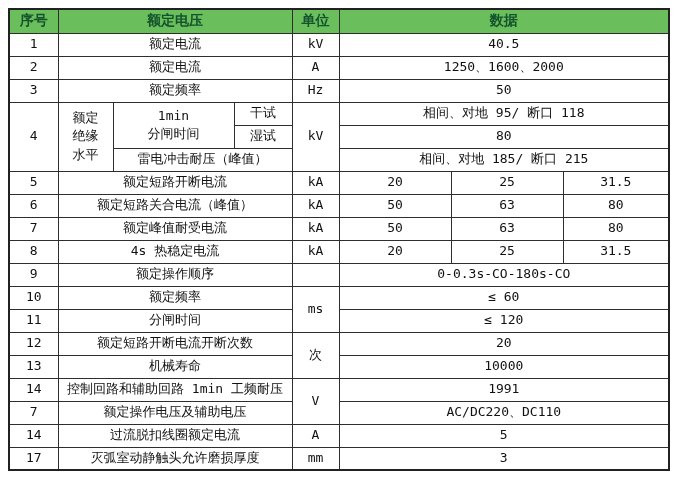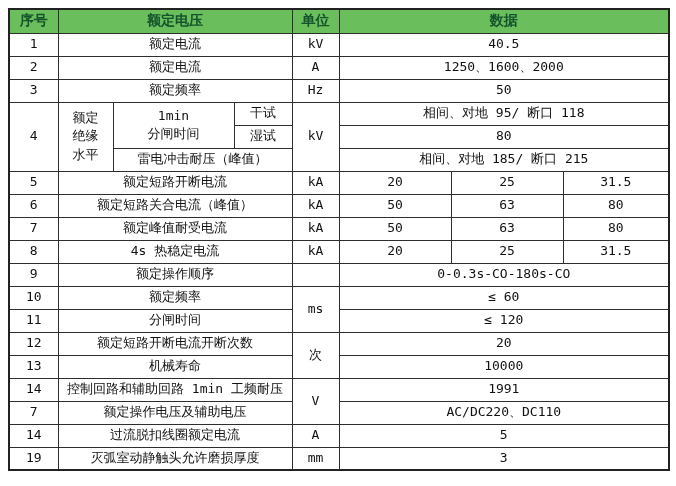--- a/index.html
+++ b/index.html
@@ -184,20 +184,20 @@
         <td colspan="3">额定操作电压及辅助电压</td>
         <td colspan="3">AC/DC220、DC110</td>
       </tr>
       <tr>
         <td>14</td>
         <td colspan="3">过流脱扣线圈额定电流</td>
         <td>A</td>
         <td colspan="3">5</td>
       </tr>
       <tr>
-        <td>19</td>
+        <td>17</td>
         <td colspan="3">灭弧室动静触头允许磨损厚度</td>
         <td>mm</td>
         <td colspan="3">3</td>
       </tr>
     </tbody>
   </table>
 </div>
 
 </body></html>

